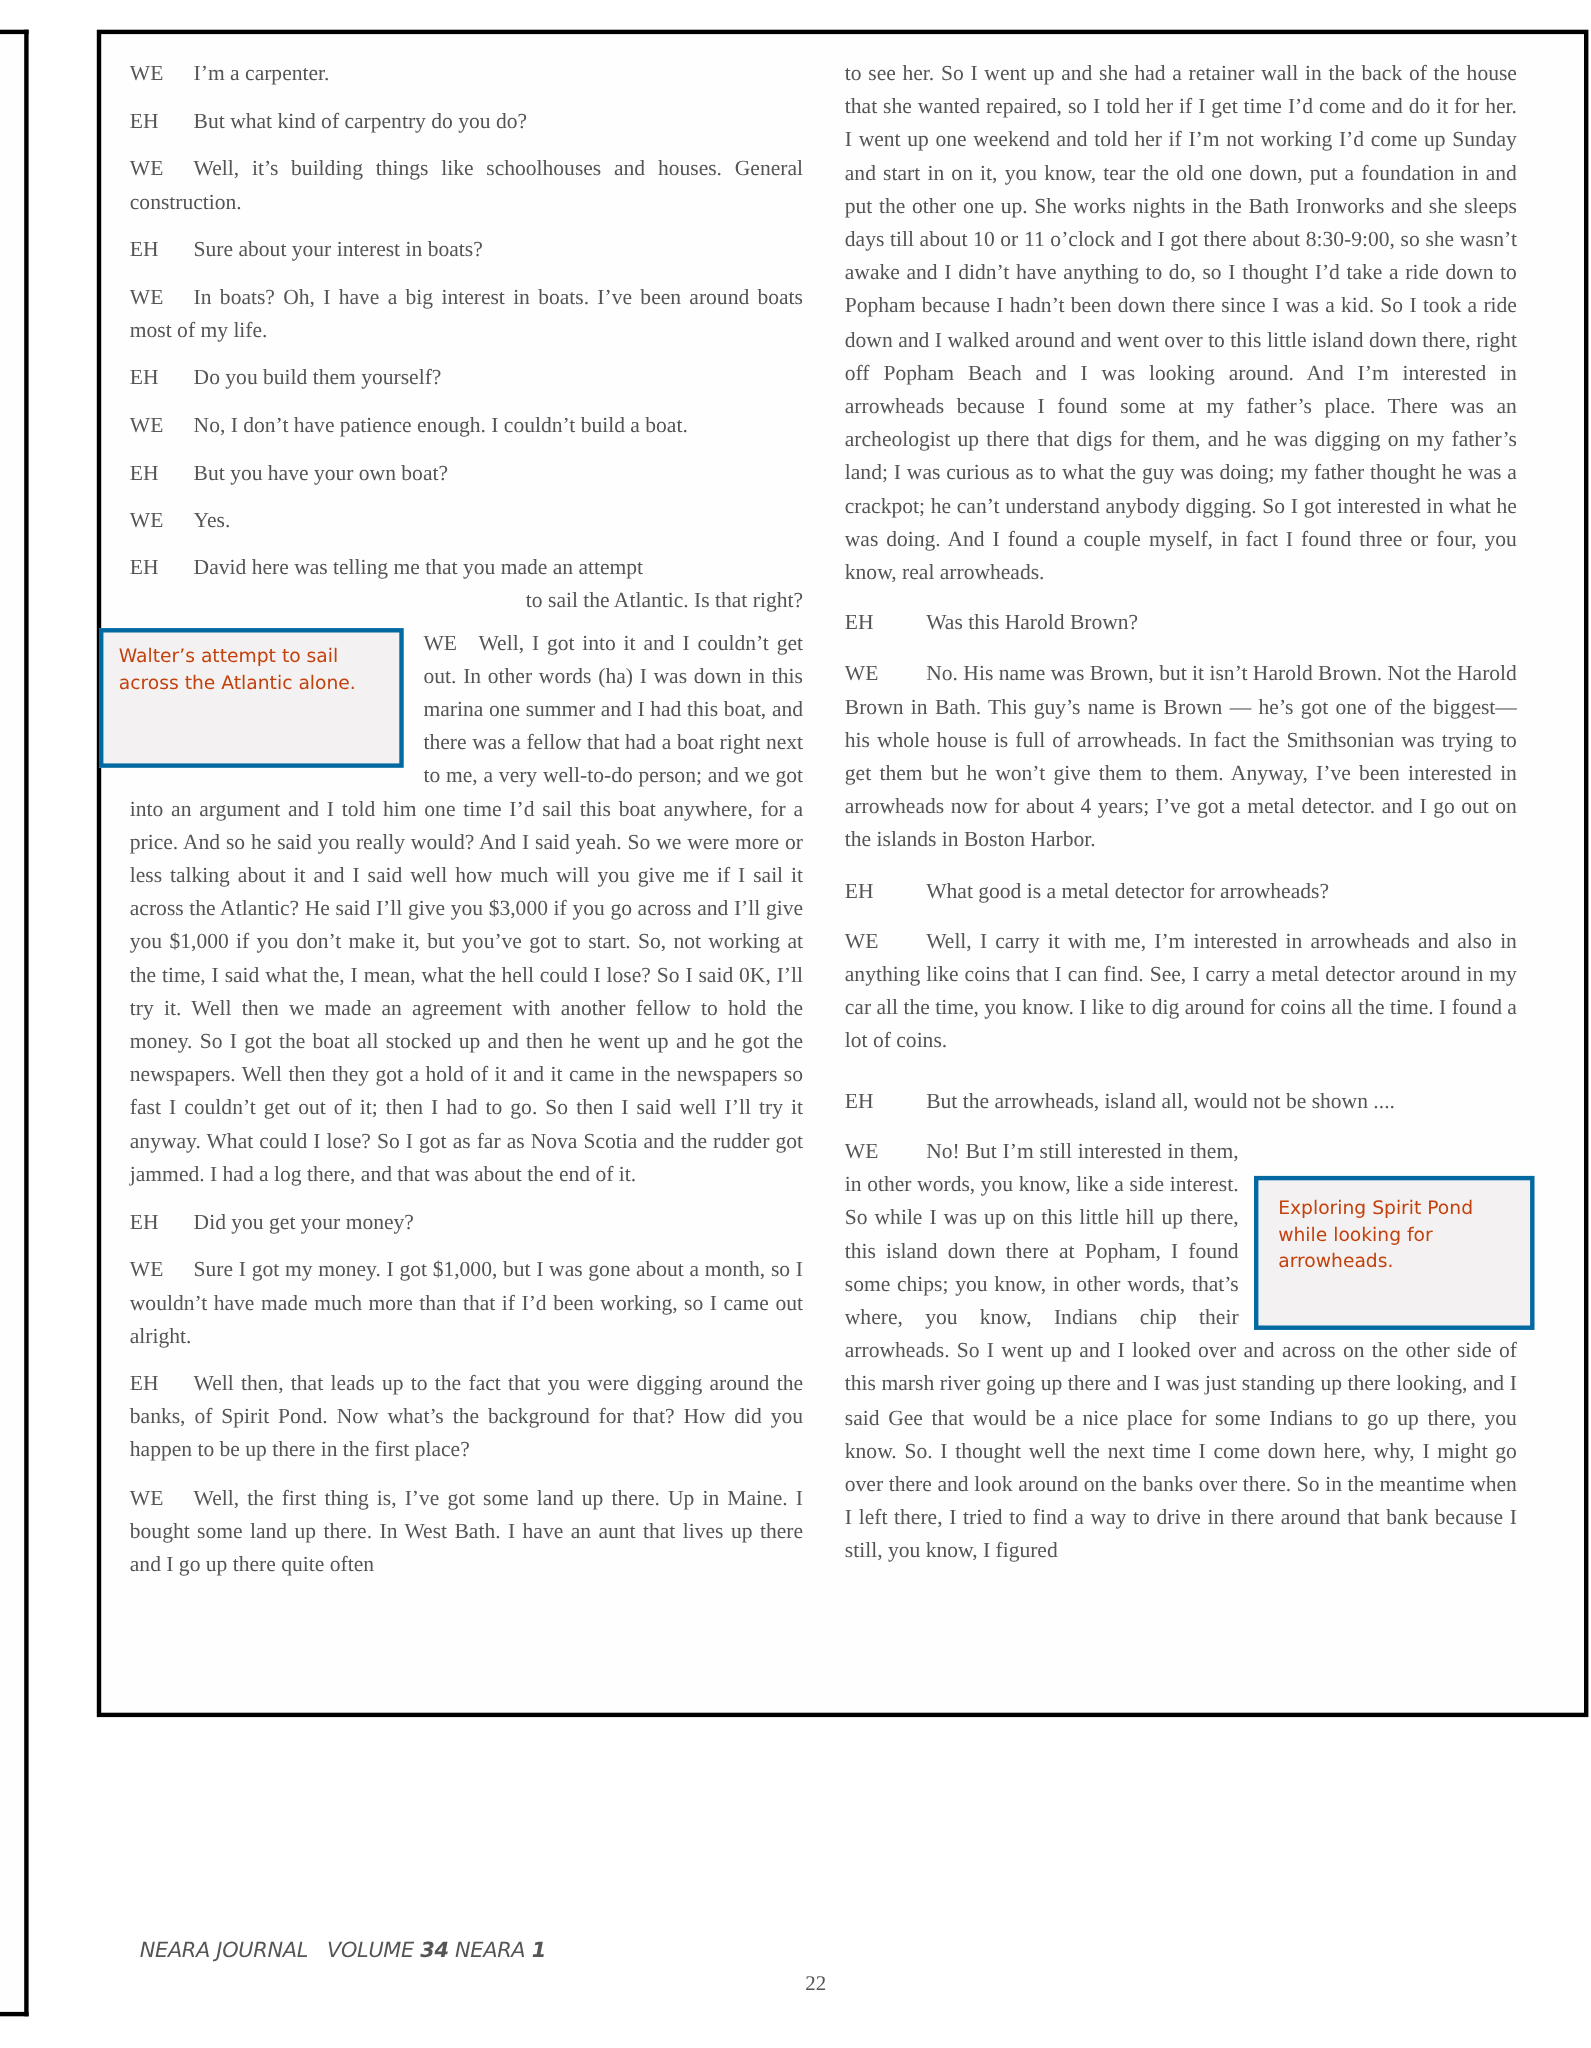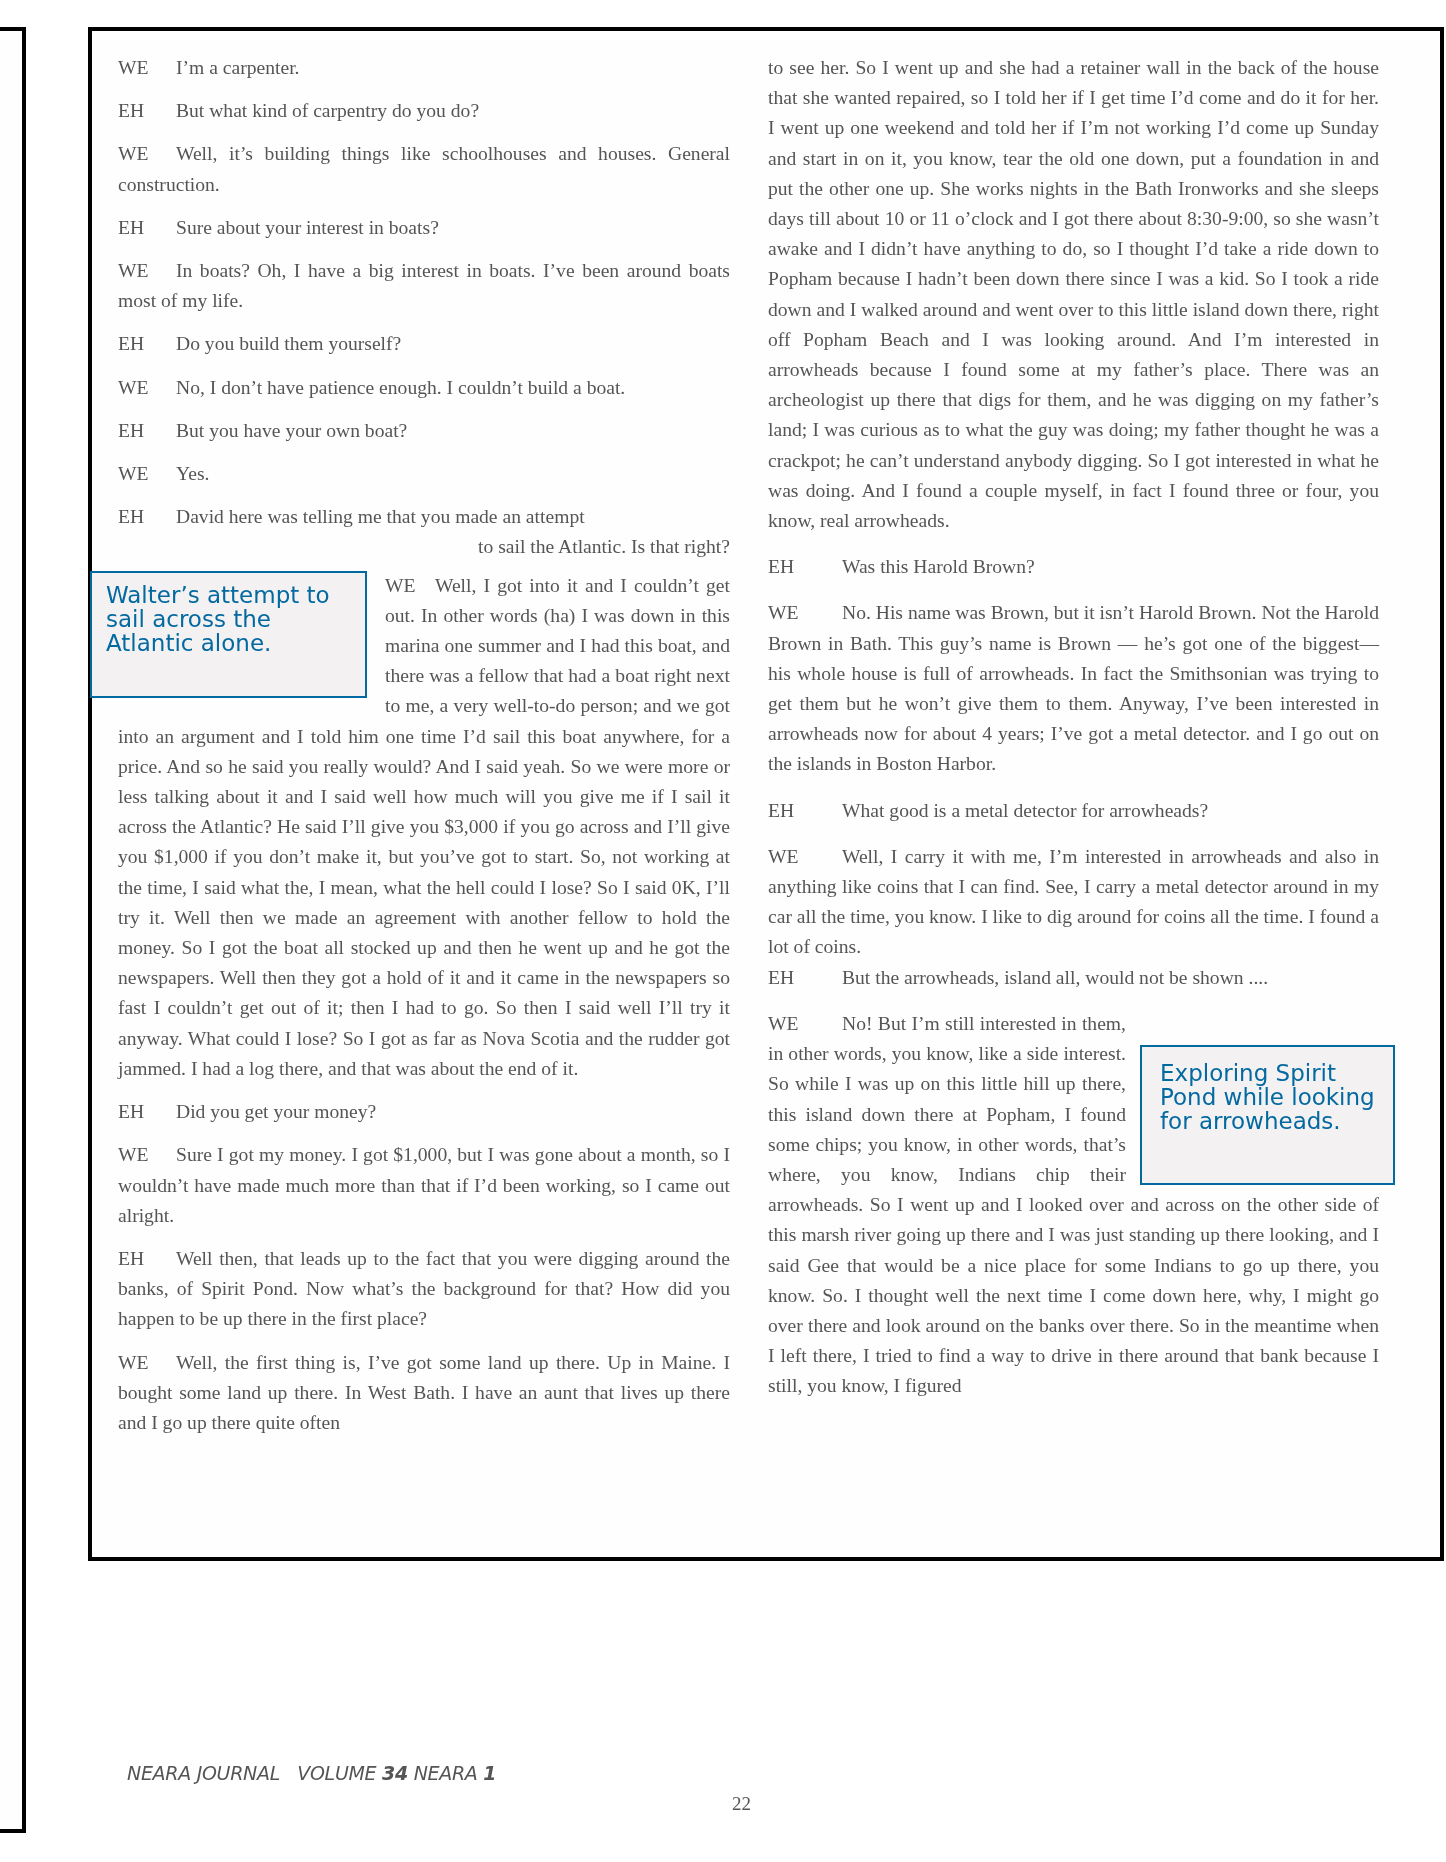--- a/index.html
+++ b/index.html
@@ -16,22 +16,22 @@
     position: absolute; top: 22px; width: 612px;
     font-family: "Liberation Serif", serif; font-size: 19.6px; line-height: 30.2px;
     color: #555; text-align: justify;
   }
   .col.left { left: 26px; }
   .col.right { left: 676px; width: 611px; }
   .para { margin: 0 0 13px 0; }
   .spk { display: inline-block; width: 58px; text-align: left; }
   .spk.wide { width: 74px; }
   .sidebar-box {
-    font-family: "DejaVu Sans", sans-serif; color: #0369a1; background: #f3f1f1;
-    border: 2px solid #0369a1; box-sizing: border-box; font-size: 23px; line-height: 24px;
+    font-family: "DejaVu Sans", sans-serif; color: #c2410c; background: #f3f1f1;
+    border: 4px solid #0369a1; box-sizing: border-box; font-size: 17px; line-height: 24px;
     text-align: left; padding: 10px 14px;
   }
   .box-left {
     float: left; width: 277px; height: 127px; margin: 0 18px 4px -28px;
   }
   .box-right {
     float: right; width: 255px; height: 140px; margin: 36px -16px 4px 14px; padding: 14px 18px;
   }
   .indent-right { text-align: right; }
   .footer {
@@ -71,21 +71,21 @@
     <p class="para"><span class="spk">WE</span><span>Sure I got my money. I got $1,000, but I was gone about a month, so I wouldn’t have made much more than that if I’d been working, so I came out alright.</span></p>
     <p class="para"><span class="spk">EH</span><span>Well then, that leads up to the fact that you were digging around the banks, of Spirit Pond. Now what’s the background for that? How did you happen to be up there in the first place?</span></p>
     <p class="para"><span class="spk">WE</span><span>Well, the first thing is, I’ve got some land up there. Up in Maine. I bought some land up there. In West Bath. I have an aunt that lives up there and I go up there quite often</span></p>
   </div>
 
   <div class="col right">
     <p class="para" style="margin-bottom:16px"><span>to see her. So I went up and she had a retainer wall in the back of the house that she wanted repaired, so I told her if I get time I’d come and do it for her. I went up one weekend and told her if I’m not working I’d come up Sunday and start in on it, you know, tear the old one down, put a foundation in and put the other one up. She works nights in the Bath Ironworks and she sleeps days till about 10 or 11 o’clock and I got there about 8:30-9:00, so she wasn’t awake and I didn’t have anything to do, so I thought I’d take a ride down to Popham because I hadn’t been down there since I was a kid. So I took a ride down and I walked around and went over to this little island down there, right off Popham Beach and I was looking around. And I’m interested in arrowheads because I found some at my father’s place. There was an archeologist up there that digs for them, and he was digging on my father’s land; I was curious as to what the guy was doing; my father thought he was a crackpot; he can’t understand anybody digging. So I got interested in what he was doing. And I found a couple myself, in fact I found three or four, you know, real arrowheads.</span></p>
     <p class="para" style="margin-bottom:16px"><span class="spk wide">EH</span><span>Was this Harold Brown?</span></p>
     <p class="para" style="margin-bottom:16px"><span class="spk wide">WE</span><span>No. His name was Brown, but it isn’t Harold Brown. Not the Harold Brown in Bath. This guy’s name is Brown — he’s got one of the biggest— his whole house is full of arrowheads. In fact the Smithsonian was trying to get them but he won’t give them to them. Anyway, I’ve been interested in arrowheads now for about 4 years; I’ve got a metal detector. and I go out on the islands in Boston Harbor.</span></p>
     <p class="para" style="margin-bottom:16px"><span class="spk wide">EH</span><span>What good is a metal detector for arrowheads?</span></p>
-    <p class="para" style="margin-bottom:0"><span class="spk wide">WE</span><span>Well, I carry it with me, I’m interested in arrowheads and also in anything like coins that I can find. See, I carry a metal detector around in my car all the time, you know. I like to dig around for coins all the time. I found a lot of coins.</span></p>
+    <p class="para" style="margin-bottom:24px"><span class="spk wide">WE</span><span>Well, I carry it with me, I’m interested in arrowheads and also in anything like coins that I can find. See, I carry a metal detector around in my car all the time, you know. I like to dig around for coins all the time. I found a lot of coins.</span></p>
     <p class="para" style="margin-bottom:16px"><span class="spk wide">EH</span><span>But the arrowheads, island all, would not be shown ....</span></p>
     <div class="sidebar-box box-right"><span>Exploring Spirit Pond while looking for arrowheads.</span></div>
     <p class="para"><span class="spk wide">WE</span><span>No! But I’m still interested in them, in other words, you know, like a side interest. So while I was up on this little hill up there, this island down there at Popham, I found some chips; you know, in other words, that’s where, you know, Indians chip their arrowheads. So I went up and I looked over and across on the other side of this marsh river going up there and I was just standing up there looking, and I said Gee that would be a nice place for some Indians to go up there, you know. So. I thought well the next time I come down here, why, I might go over there and look around on the banks over there. So in the meantime when I left there, I tried to find a way to drive in there around that bank because I still, you know, I figured</span></p>
   </div>
 
   <div class="footer">
     <span>NEARA JOURNAL</span>&nbsp;&nbsp;
     <span>VOLUME</span>
     <b>34</b>
     <span>NEARA</span>

